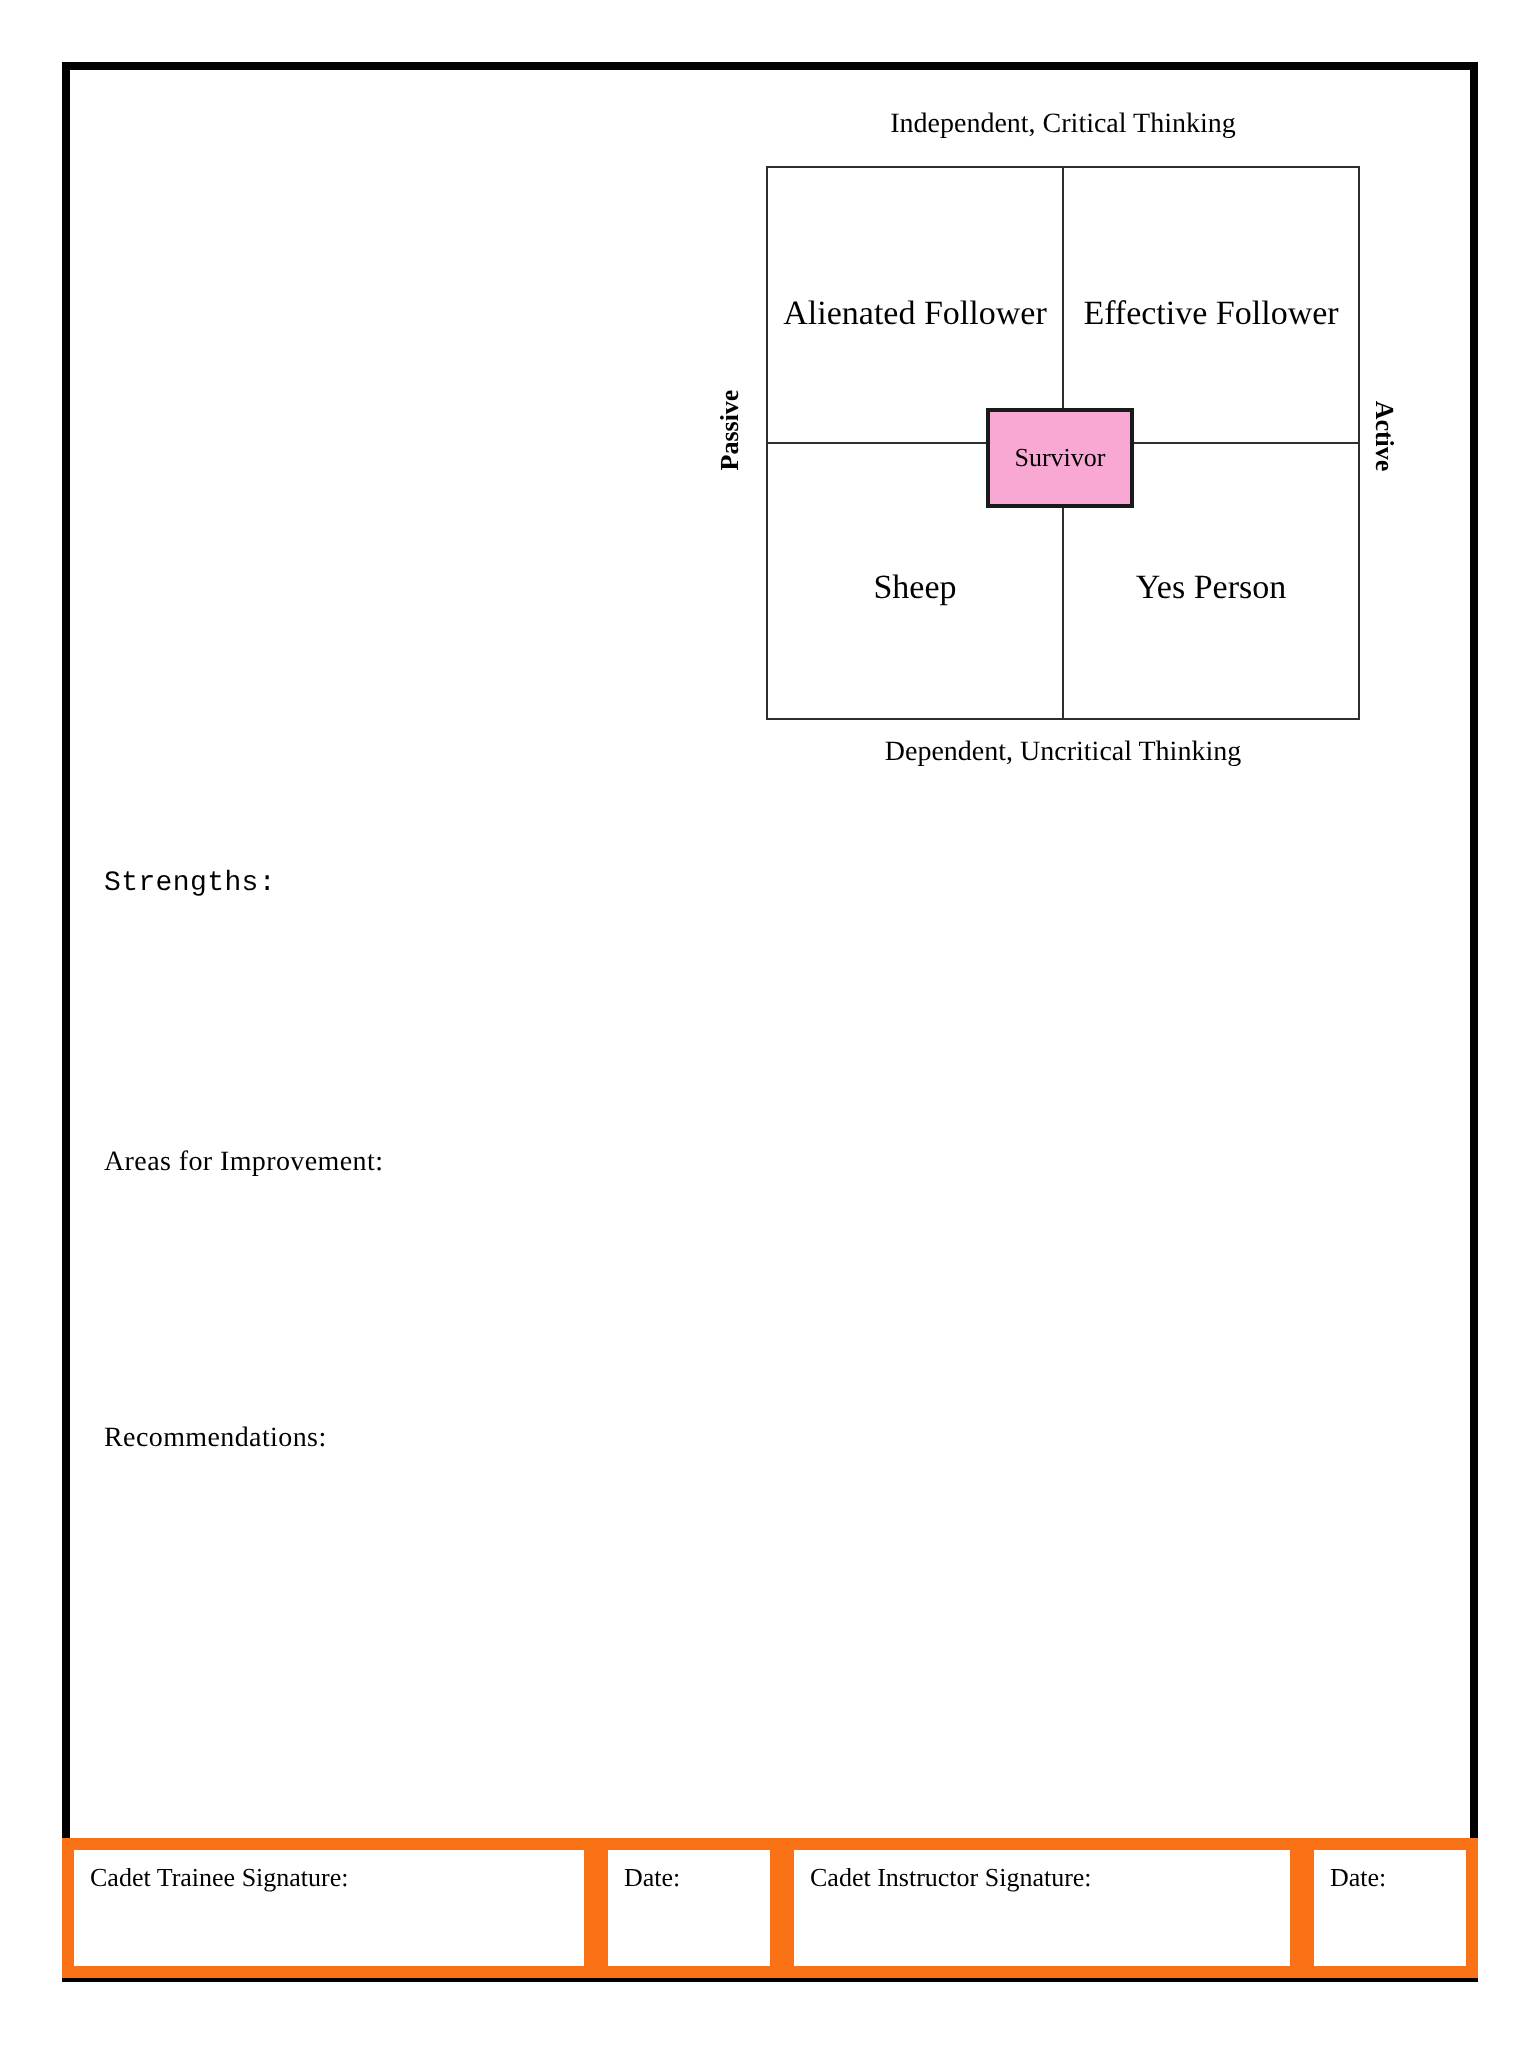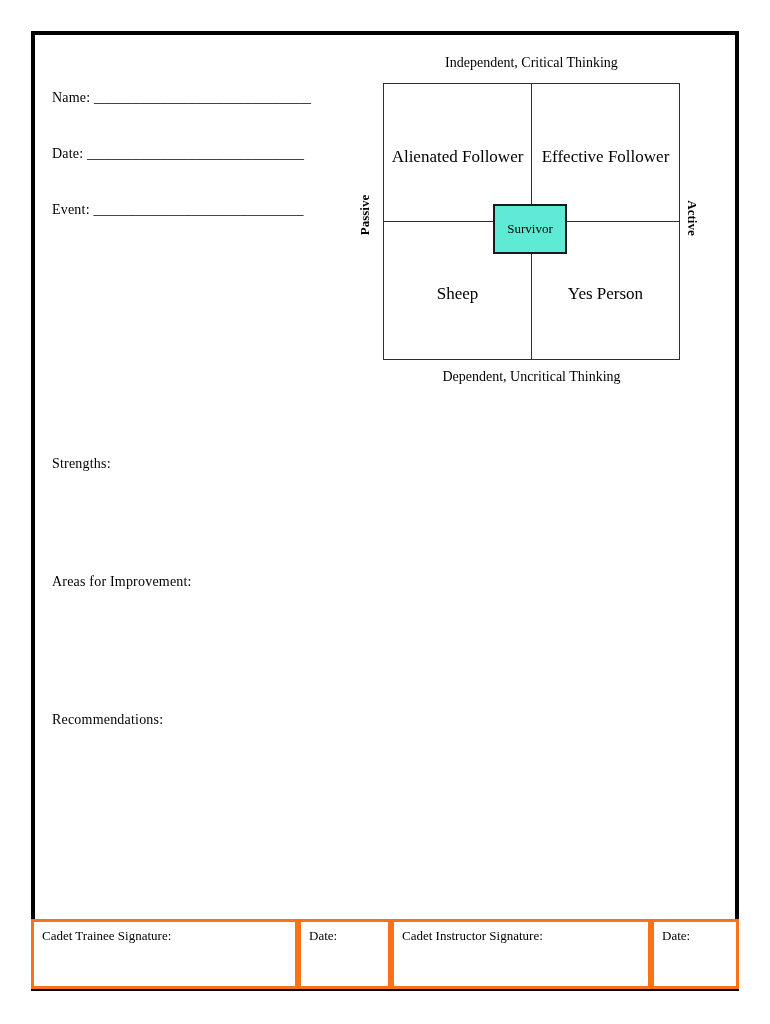--- a/index.html
+++ b/index.html
@@ -43,56 +43,44 @@
     font-weight: bold; font-size: 13px;
     line-height: 16px;
   }
   .quad-label { position: absolute; width: 147px; text-align: center; font-size: 17px; }
   .survivor-box {
     position: absolute;
     left: 493px; top: 204px;
     width: 74px; height: 50px;
     border: 2px solid #1a1a1a;
     box-sizing: border-box;
-    background: #5eead4;
+    background: #f9a8d4;
     display: flex; align-items: center; justify-content: center;
     font-size: 13px;
     z-index: 2;
   }
 
   
   .sig-cell {
     position: absolute;
     top: 919px; height: 70px;
-    border: 3px solid #f97316;
+    border: 6px solid #f97316;
     box-sizing: border-box;
     padding: 6px 0 0 8px;
     font-size: 13px;
     background: #ffffff;
   }
 </style>
 </head>
 <body>
 
 <div class="page">
 
   <div class="frame"></div>
 
-  <div class="abs field" style="left:52px; top:90px;">
-    <span>Name:</span>
-    <span class="blank">_______________________________</span>
-  </div>
-  <div class="abs field" style="left:52px; top:146px;">
-    <span>Date:</span>
-    <span class="blank">_______________________________</span>
-  </div>
-  <div class="abs field" style="left:52px; top:202px;">
-    <span>Event:</span>
-    <span class="blank">______________________________</span>
-  </div>
 
   <div>
     <div class="axis-title" style="top:55px;">Independent, Critical Thinking</div>
 
     <div class="quad-box"></div>
     <div class="vline"></div>
     <div class="hline"></div>
 
     <div class="quad-label" style="left:384px; top:147px;">Alienated Follower</div>
     <div class="quad-label" style="left:532px; top:147px;">Effective Follower</div>
@@ -102,21 +90,21 @@
     <div class="survivor-box">
       <span>Survivor</span>
     </div>
 
     <div class="axis-side" style="left:320px; top:207px; transform:rotate(-90deg);">Passive</div>
     <div class="axis-side" style="left:647px; top:210px; transform:rotate(90deg);">Active</div>
 
     <div class="axis-title" style="top:369px;">Dependent, Uncritical Thinking</div>
   </div>
 
-  <div class="abs section-label" style="left:52px; top:456px;">Strengths:</div>
+  <div class="abs section-label" style="left:52px; top:434px;font-family:Liberation Mono, monospace;">Strengths:</div>
   <div class="abs section-label" style="left:52px; top:574px;">Areas for Improvement:</div>
   <div class="abs section-label" style="left:52px; top:712px;">Recommendations:</div>
 
   <div>
     <div class="sig-cell" style="left:31px; width:267px;">
       <span>Cadet Trainee Signature:</span>
     </div>
     <div class="sig-cell" style="left:298px; width:93px;">
       <span>Date:</span>
     </div>

